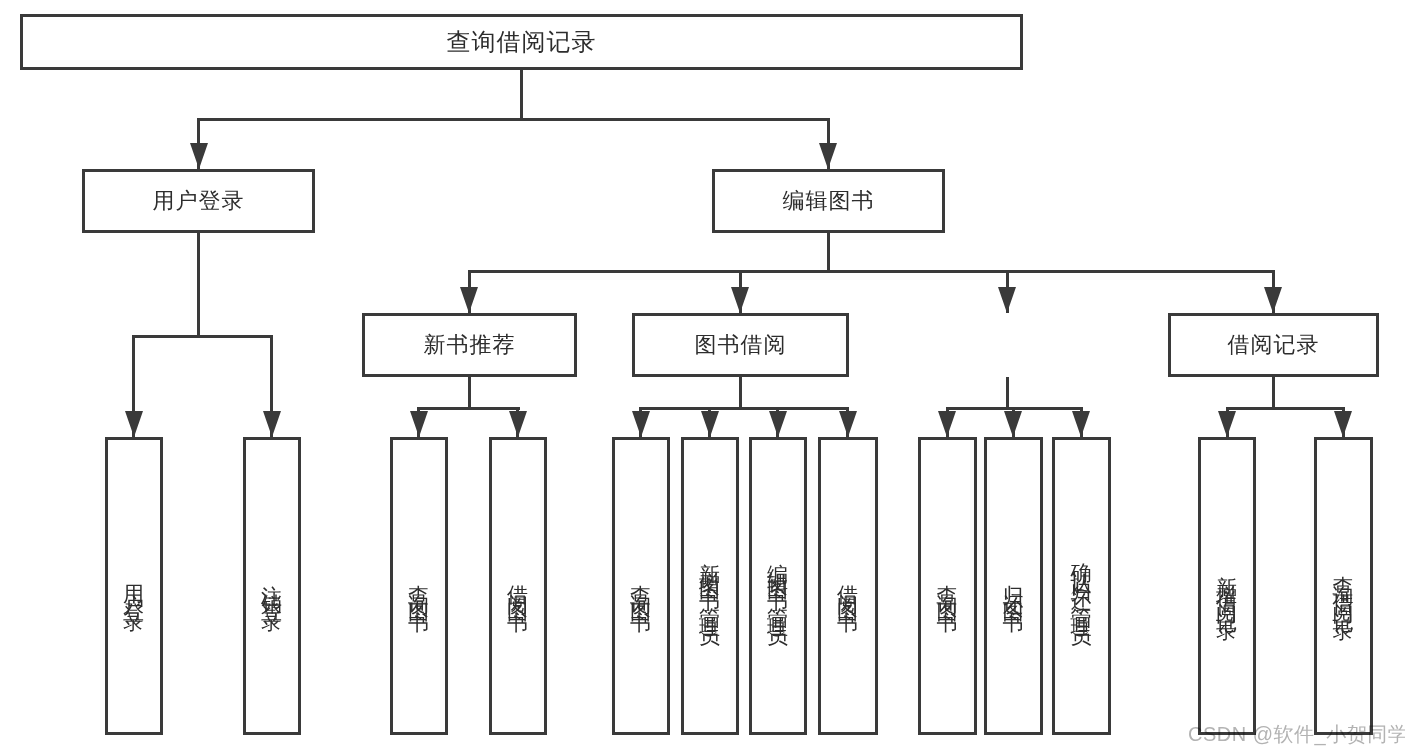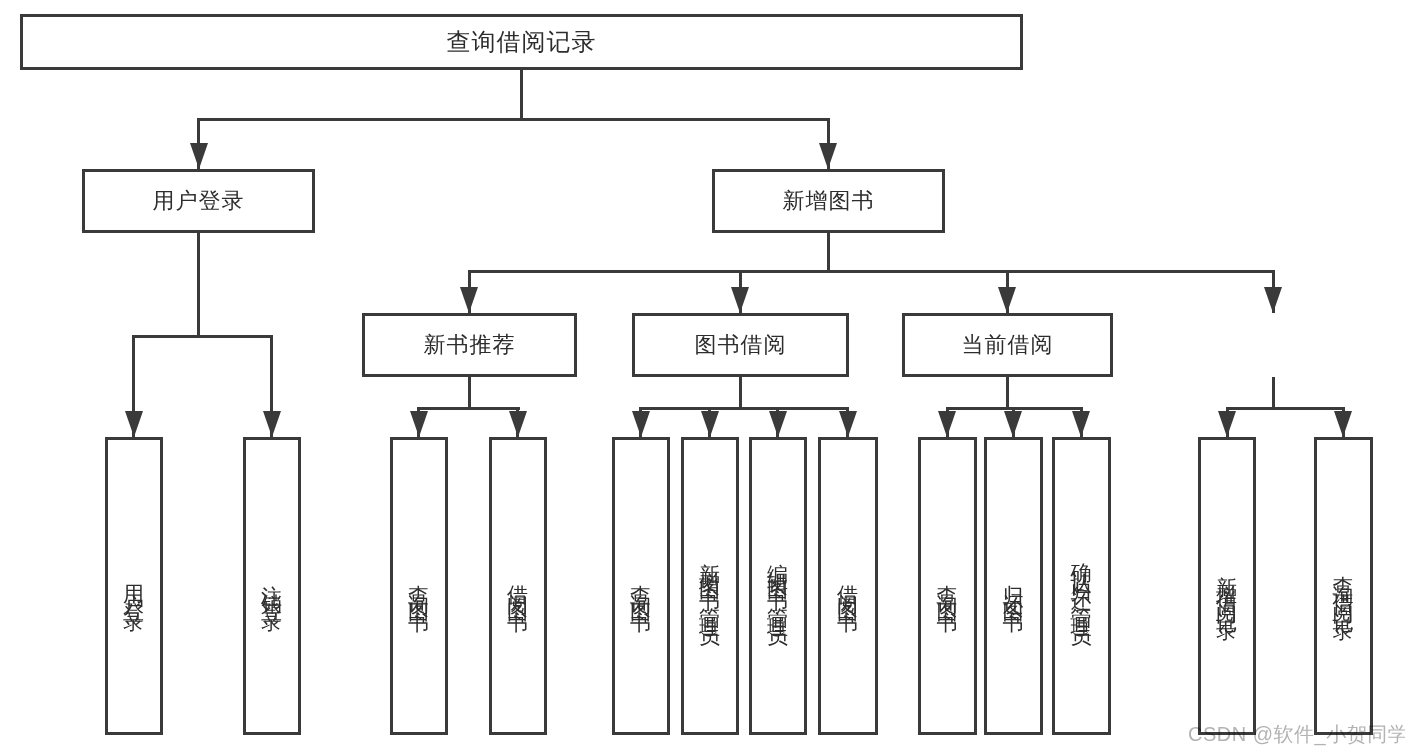--- a/index.html
+++ b/index.html
@@ -113,31 +113,31 @@
   <div class="arrow" style="left:1334px;top:411px;"></div>
 
   <div class="box" style="left:20px;top:14px;width:1003px;height:56px;font-size:24px;">
     <span>查询借阅记录</span>
   </div>
 
   <div class="box" style="left:82px;top:169px;width:233px;height:64px;">
     <span>用户登录</span>
   </div>
   <div class="box" style="left:712px;top:169px;width:233px;height:64px;">
-    <span>新增图书</span>
+    <span>编辑图书</span>
   </div>
 
   <div class="box" style="left:632px;top:313px;width:217px;height:64px;">
     <span>图书借阅</span>
   </div>
   <div class="box" style="left:362px;top:313px;width:215px;height:64px;">
     <span>新书推荐</span>
   </div>
-  <div class="box" style="left:902px;top:313px;width:211px;height:64px;">
-    <span>当前借阅</span>
+  <div class="box" style="left:1168px;top:313px;width:211px;height:64px;">
+    <span>借阅记录</span>
   </div>
 
   <div class="box v" style="left:105px;top:437px;width:58px;height:298px;">
     <span>用户登录</span>
   </div>
   <div class="box v" style="left:243px;top:437px;width:58px;height:298px;">
     <span>注销登录</span>
   </div>
 
   <div class="box v" style="left:390px;top:437px;width:58px;height:298px;">

